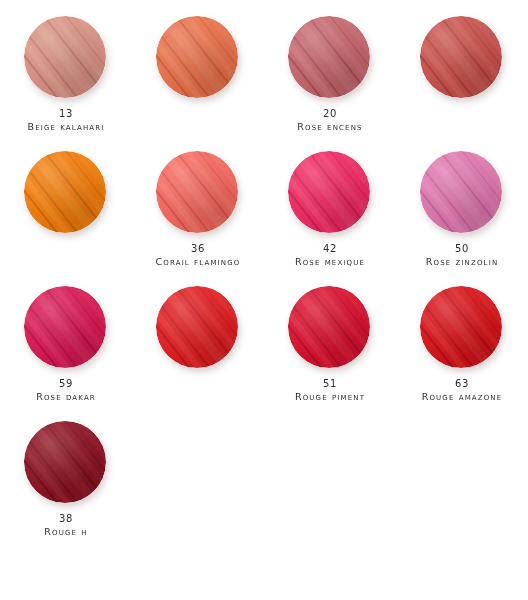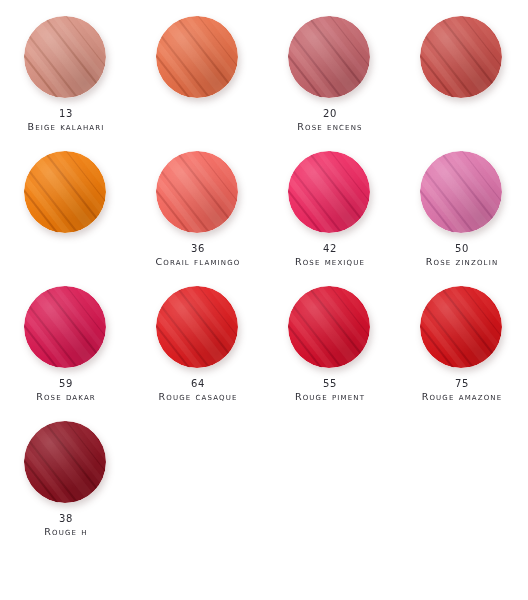--- a/index.html
+++ b/index.html
@@ -301,44 +301,40 @@
             <i style="left: 36%; width: 1.5px; opacity: 0.45; background: rgb(166, 15, 22);"></i>
             <i style="left: 44%; width: 9px; opacity: 0.26; background: rgb(239, 84, 82);"></i>
             <i style="left: 57%; width: 2px; opacity: 0.5; background: rgb(166, 15, 22);"></i>
             <i style="left: 63%; width: 5px; opacity: 0.22; background: rgb(239, 84, 82);"></i>
             <i style="left: 72%; width: 1.5px; opacity: 0.4; background: rgb(166, 15, 22);"></i>
             <i style="left: 78%; width: 7px; opacity: 0.2; background: rgb(239, 84, 82);"></i>
           </div>
           <div class="sheen"></div>
         </div>
       </div>
-      <div class="swatch-labels">
-        <div class="swatch-number">64</div>
-        <div class="swatch-name">Rouge Casaque</div>
-      </div>
     </div>
     <div class="swatch-cell">
       <div class="swatch-disc-wrap">
         <div class="swatch-disc">
           <div class="base" style="background: rgb(216, 18, 47);"></div>
           <div class="streaks">
             <i style="left: 22%; width: 2px; opacity: 0.55; background: rgb(158, 5, 32);"></i>
             <i style="left: 27%; width: 6px; opacity: 0.3; background: rgb(234, 70, 89);"></i>
             <i style="left: 36%; width: 1.5px; opacity: 0.45; background: rgb(158, 5, 32);"></i>
             <i style="left: 44%; width: 9px; opacity: 0.26; background: rgb(234, 70, 89);"></i>
             <i style="left: 57%; width: 2px; opacity: 0.5; background: rgb(158, 5, 32);"></i>
             <i style="left: 63%; width: 5px; opacity: 0.22; background: rgb(234, 70, 89);"></i>
             <i style="left: 72%; width: 1.5px; opacity: 0.4; background: rgb(158, 5, 32);"></i>
             <i style="left: 78%; width: 7px; opacity: 0.2; background: rgb(234, 70, 89);"></i>
           </div>
           <div class="sheen"></div>
         </div>
       </div>
       <div class="swatch-labels">
-        <div class="swatch-number">55</div>
+        <div class="swatch-number">51</div>
         <div class="swatch-name">Rouge Piment</div>
       </div>
     </div>
     <div class="swatch-cell">
       <div class="swatch-disc-wrap">
         <div class="swatch-disc">
           <div class="base" style="background: rgb(214, 21, 26);"></div>
           <div class="streaks">
             <i style="left: 22%; width: 2px; opacity: 0.55; background: rgb(156, 6, 16);"></i>
             <i style="left: 27%; width: 6px; opacity: 0.3; background: rgb(233, 75, 73);"></i>
@@ -346,21 +342,21 @@
             <i style="left: 44%; width: 9px; opacity: 0.26; background: rgb(233, 75, 73);"></i>
             <i style="left: 57%; width: 2px; opacity: 0.5; background: rgb(156, 6, 16);"></i>
             <i style="left: 63%; width: 5px; opacity: 0.22; background: rgb(233, 75, 73);"></i>
             <i style="left: 72%; width: 1.5px; opacity: 0.4; background: rgb(156, 6, 16);"></i>
             <i style="left: 78%; width: 7px; opacity: 0.2; background: rgb(233, 75, 73);"></i>
           </div>
           <div class="sheen"></div>
         </div>
       </div>
       <div class="swatch-labels">
-        <div class="swatch-number">75</div>
+        <div class="swatch-number">63</div>
         <div class="swatch-name">Rouge Amazone</div>
       </div>
     </div>
     <div class="swatch-cell">
       <div class="swatch-disc-wrap">
         <div class="swatch-disc">
           <div class="base" style="background: rgb(139, 21, 35);"></div>
           <div class="streaks">
             <i style="left: 22%; width: 2px; opacity: 0.55; background: rgb(95, 6, 15);"></i>
             <i style="left: 27%; width: 6px; opacity: 0.3; background: rgb(169, 58, 69);"></i>

